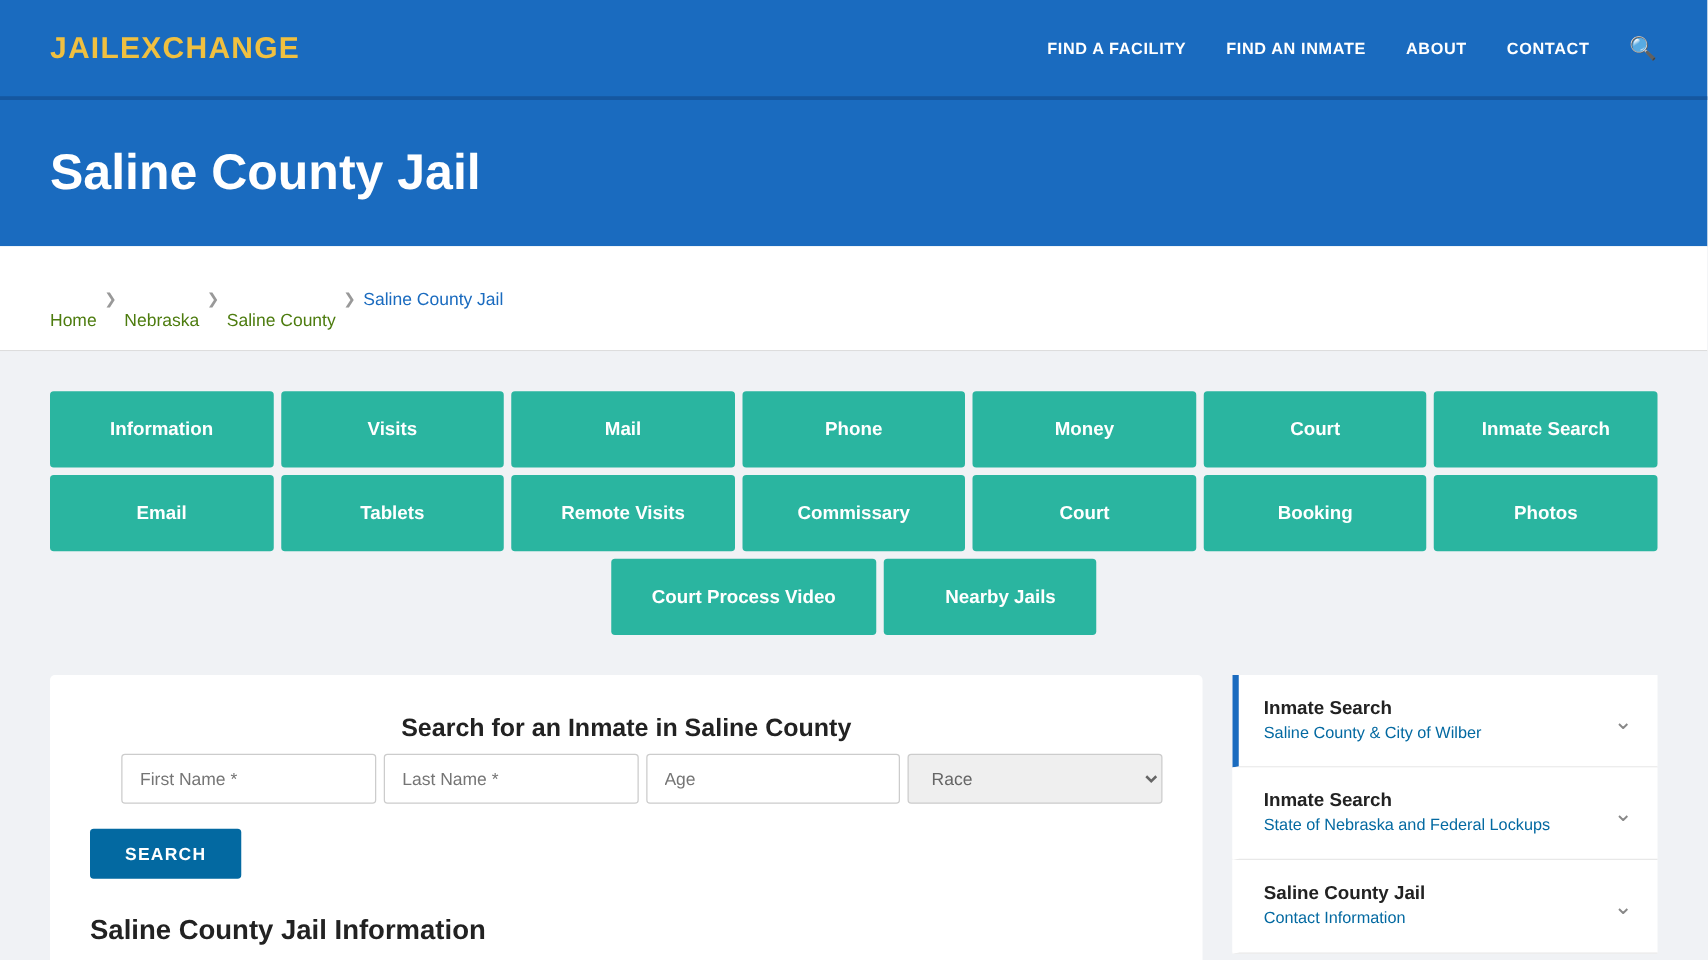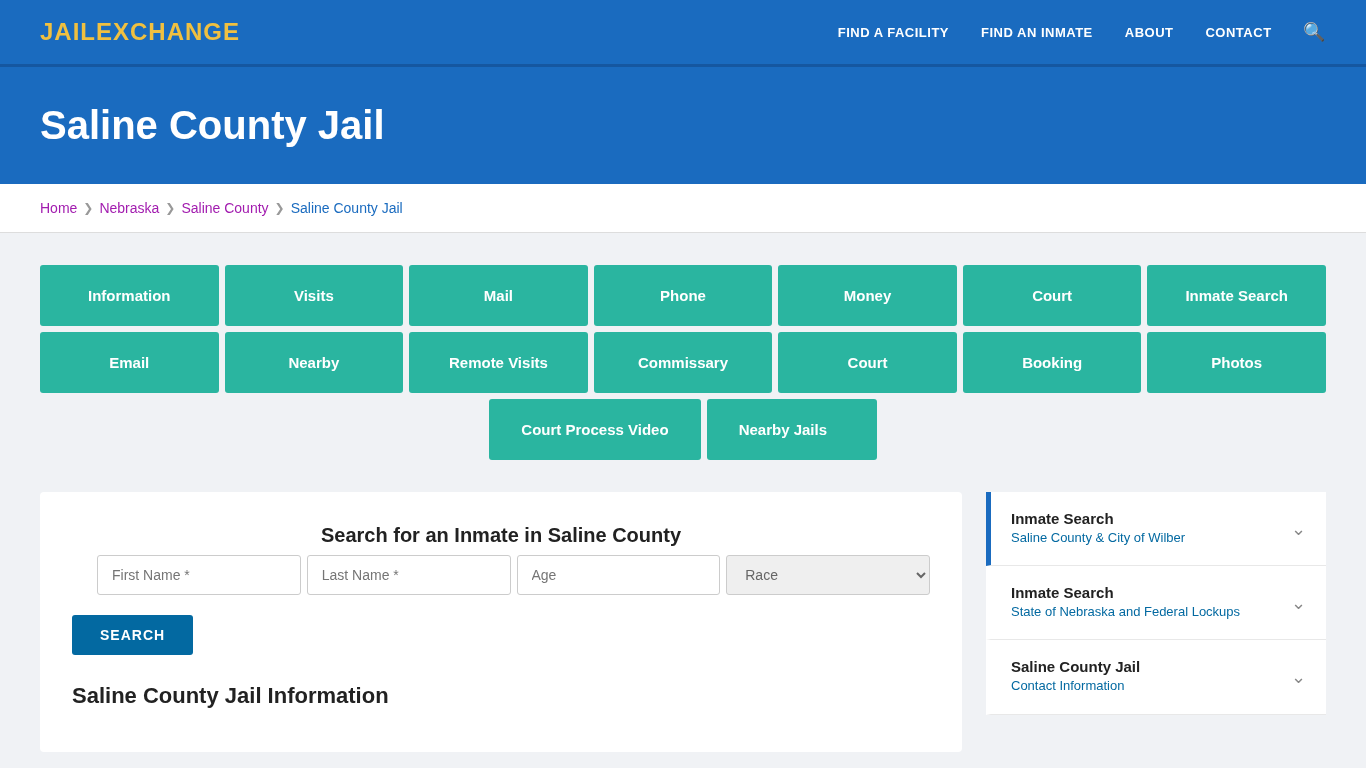--- a/index.html
+++ b/index.html
@@ -5,21 +5,21 @@
     * { box-sizing: border-box; margin: 0; padding: 0; }
     body { font-family: Arial, sans-serif; background: #f0f2f5; color: #333; }
 
     
     nav {
       background: #1a6bbf;
       display: flex;
       align-items: center;
       justify-content: space-between;
       padding: 0 40px;
-      height: 67px;
+      height: 80px;
       border-bottom: 3px solid #1557a0;
     }
     .logo {
       font-size: 24px;
       font-weight: 900;
       color: #fff;
       letter-spacing: 1px;
     }
     .logo span {
       color: #f0c040;
@@ -61,22 +61,23 @@
       padding: 16px 40px;
       border-bottom: 1px solid #ddd;
     }
     .breadcrumb {
       display: flex;
       align-items: center;
       gap: 6px;
       font-size: 14px;
     }
     .breadcrumb a {
-      color: #a21caf;
+      color: #4d7c0f;
       text-decoration: none;
+      margin-top: 35px;
     }
     .breadcrumb .sep {
       color: #999;
       font-size: 12px;
     }
     .breadcrumb .current {
       color: #1a6bbf;
     }
 
     
@@ -118,21 +119,21 @@
     }
     .grid-btn-wide {
       background: #2ab5a0;
       color: #fff;
       border: none;
       padding: 22px 32px;
       font-size: 15px;
       font-weight: 600;
       cursor: pointer;
       border-radius: 3px;
-      text-align: left;
+      text-align: right;
       min-width: 170px;
       transition: background 0.2s;
     }
 
     
     .two-col {
       display: flex;
       gap: 24px;
       align-items: flex-start;
     }
@@ -268,21 +269,21 @@
     <button class="grid-btn">Visits</button>
     <button class="grid-btn">Mail</button>
     <button class="grid-btn">Phone</button>
     <button class="grid-btn">Money</button>
     <button class="grid-btn">Court</button>
     <button class="grid-btn">Inmate Search</button>
   </div>
 
   <div class="button-grid-row2">
     <button class="grid-btn">Email</button>
-    <button class="grid-btn">Nearby</button>
+    <button class="grid-btn">Tablets</button>
     <button class="grid-btn">Remote Visits</button>
     <button class="grid-btn">Commissary</button>
     <button class="grid-btn">Court</button>
     <button class="grid-btn">Booking</button>
     <button class="grid-btn">Photos</button>
   </div>
 
   <div class="button-grid-row3">
     <button class="grid-btn-wide">Court Process Video</button>
     <button class="grid-btn-wide">Nearby Jails</button>

